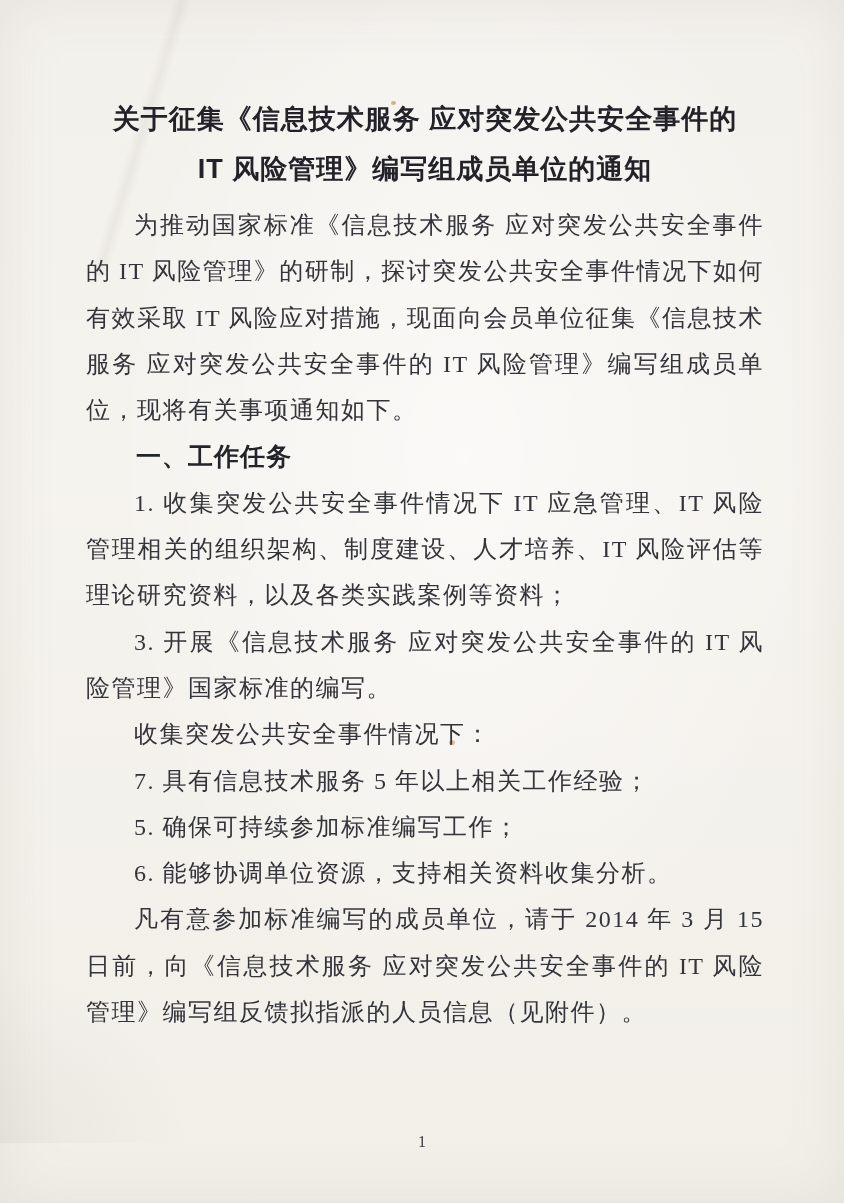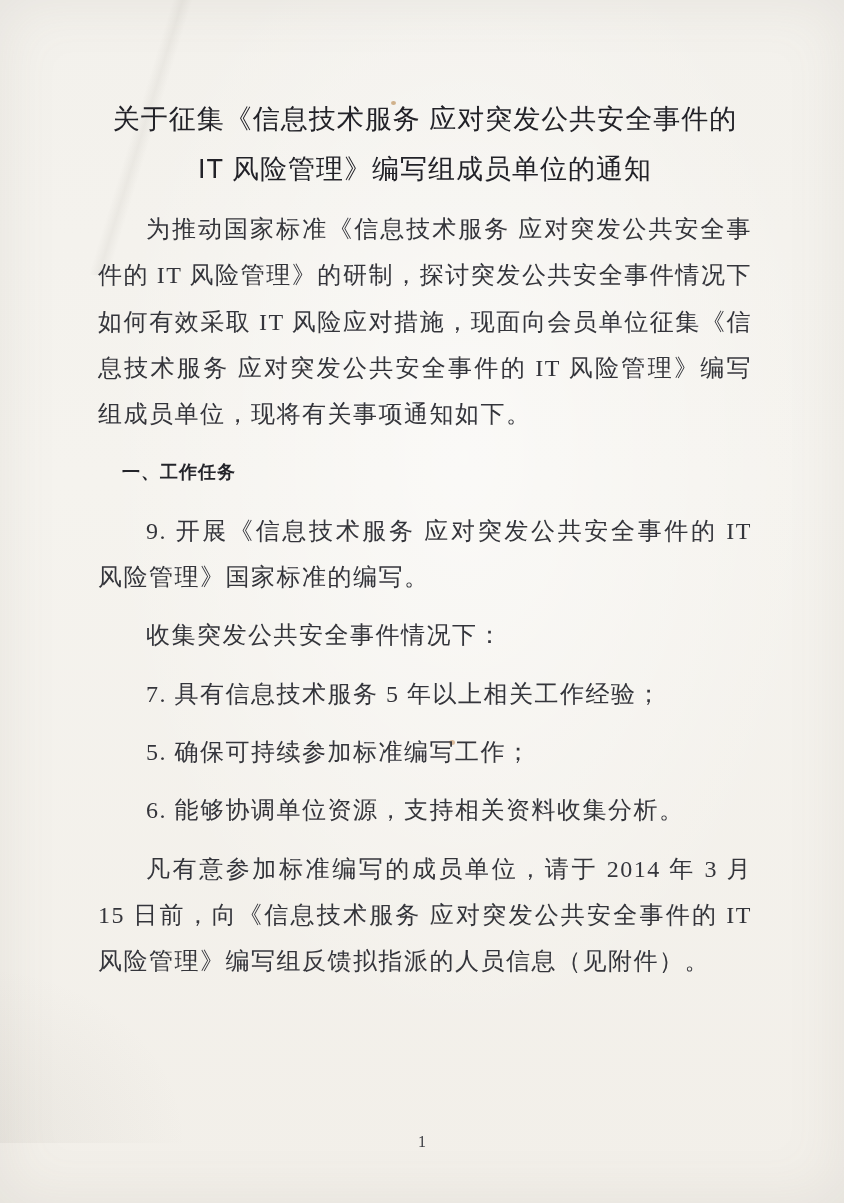--- a/index.html
+++ b/index.html
@@ -33,44 +33,44 @@
   .speck{position:absolute;border-radius:50%;pointer-events:none;}
   .speck-1{left:391px;top:101px;width:5px;height:4px;background:#c9a478;opacity:.85;}
   .speck-2{left:449px;top:740px;width:6px;height:5px;background:#d2a87e;opacity:.75;}
 
   .content{
     position:absolute;
     left:86px;right:80px;top:94px;
   }
   .doc-title{
     font-family:"Liberation Sans", sans-serif;
-    font-weight:normal;
+    font-weight:bold;
     font-size:27px;
     line-height:50px;
     text-align:center;
     letter-spacing:1px;
     color:#222228;
   }
   .body-blocks{
     margin-top:8px;
     font-size:24px;
     line-height:46.3px;
     letter-spacing:1.5px;
     text-align:justify;
   }
   .para{
-    margin:12px;
+    margin:0;
     text-indent:2em;
   }
   .heading{
     margin:0;
     text-indent:2em;
     font-family:"Liberation Sans", sans-serif;
     font-weight:bold;
-    font-size:18px;
+    font-size:25px;
     letter-spacing:1px;
     color:#23242a;
   }
   .page-number{
     position:absolute;
     left:0;right:0;bottom:52px;
     text-align:center;
     font-size:16px;
     color:#3a3b41;
   }
@@ -88,21 +88,22 @@
   <div class="content">
 
     <div class="doc-title">
       <div>关于征集《信息技术服务 应对突发公共安全事件的</div>
       <div>IT 风险管理》编写组成员单位的通知</div>
     </div>
 
     <div class="body-blocks">
       <p class="para">为推动国家标准《信息技术服务 应对突发公共安全事件的 IT 风险管理》的研制，探讨突发公共安全事件情况下如何有效采取 IT 风险应对措施，现面向会员单位征集《信息技术服务 应对突发公共安全事件的 IT 风险管理》编写组成员单位，现将有关事项通知如下。</p>
       <p class="heading">一、工作任务</p>
-      <p class="para">9. 开展《信息技术服务 应对突发公共安全事件的 IT 风险管理》国家标准的编写。</p>
+      <p class="para">1. 收集突发公共安全事件情况下 IT 应急管理、IT 风险管理相关的组织架构、制度建设、人才培养、IT 风险评估等理论研究资料，以及各类实践案例等资料；</p>
+      <p class="para">3. 开展《信息技术服务 应对突发公共安全事件的 IT 风险管理》国家标准的编写。</p>
       <p class="para">收集突发公共安全事件情况下：</p>
       <p class="para">7. 具有信息技术服务 5 年以上相关工作经验；</p>
       <p class="para">5. 确保可持续参加标准编写工作；</p>
       <p class="para">6. 能够协调单位资源，支持相关资料收集分析。</p>
       <p class="para">凡有意参加标准编写的成员单位，请于 2014 年 3 月 15 日前，向《信息技术服务 应对突发公共安全事件的 IT 风险管理》编写组反馈拟指派的人员信息（见附件）。</p>
     </div>
 
   </div>
 
   <div class="page-number">1</div>

